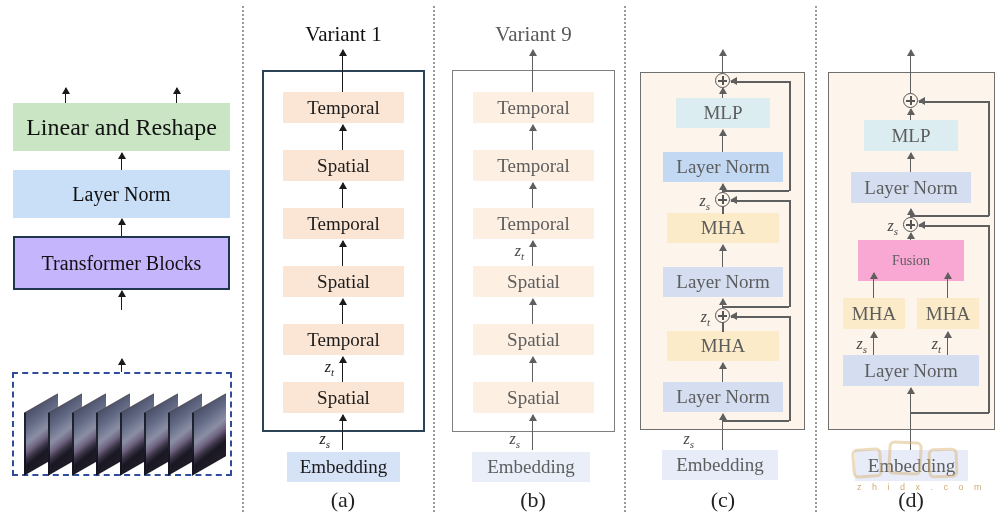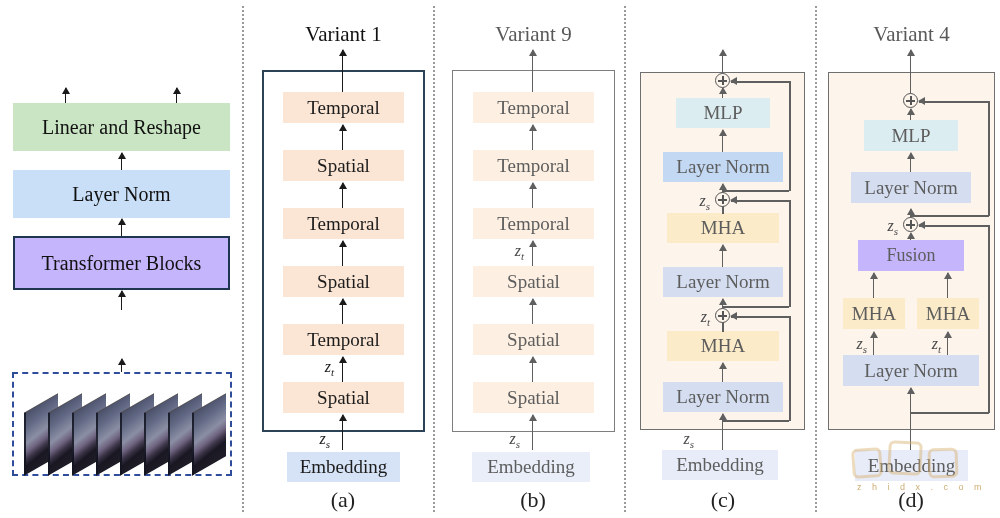--- a/index.html
+++ b/index.html
@@ -37,21 +37,21 @@
 </head>
 <body>
 
 <div id="canvas">
 
   <div class="sep" style="left:242px"></div>
   <div class="sep" style="left:433px"></div>
   <div class="sep" style="left:624px"></div>
   <div class="sep" style="left:815px"></div>
 
-  <div class="bx" style="left:13px;top:103px;width:217px;height:48px;background:#c9e5c3;font-size:20px;color:#111">Linear and Reshape</div>
+  <div class="bx" style="left:13px;top:103px;width:217px;height:48px;background:#c9e5c3;font-size:24px;color:#111">Linear and Reshape</div>
   <div class="bx" style="left:13px;top:170px;width:217px;height:48px;background:#c9def7;font-size:20px;color:#111">Layer Norm</div>
   <div class="bx" style="left:13px;top:236px;width:217px;height:54px;background:#c4b5fd;border:2px solid #1f3550;font-size:20px;color:#111">Transformer Blocks</div>
 
   <div class="bx" style="left:12px;top:372px;width:220px;height:104px;border:2px dashed #2f4d9b"></div>
   <div class="frame" style="left:24px;top:403px"></div>
   <div class="frame" style="left:48px;top:403px"></div>
   <div class="frame" style="left:72px;top:403px"></div>
   <div class="frame" style="left:96px;top:403px"></div>
   <div class="frame" style="left:120px;top:403px"></div>
   <div class="frame" style="left:144px;top:403px"></div>
@@ -141,35 +141,34 @@
 
   <div class="oplus" style="left:715px;top:73px"></div>
   <div class="oplus" style="left:715px;top:192px"></div>
   <div class="oplus" style="left:715px;top:308px"></div>
   <span class="zl zlg" style="left:682px;top:193px;width:28px"><i>z</i><sub>s</sub></span>
   <span class="zl zlg" style="left:682px;top:309px;width:28px"><i>z</i><sub>t</sub></span>
   <span class="zl zlg" style="left:666px;top:431px;width:28px"><i>z</i><sub>s</sub></span>
   <div class="bx" style="left:662px;top:450px;width:116px;height:30px;background:#e7ecf8;font-size:19px;color:#5d5d5d">Embedding</div>
   <div class="tag" style="left:683px;top:487px;width:80px">(c)</div>
 
-  <div class="ttl" style="left:851px;top:22px;width:121px;color:#595959">Variant 4</div>
   <div class="bx" style="left:828px;top:72px;width:167px;height:358px;background:#fdf4ec;border:1.5px solid #6f6f6f"></div>
 
   <div class="seg" style="left:911px;top:215px;width:78px;height:1.5px"></div>
   <div class="seg" style="left:988px;top:101px;width:1.5px;height:115px"></div>
   <div class="seg" style="left:919px;top:101px;width:70px;height:1.5px"></div>
   <div class="hl" style="left:918px;top:97px"></div>
   <div class="seg" style="left:911px;top:412px;width:78px;height:1.5px"></div>
   <div class="seg" style="left:988px;top:225px;width:1.5px;height:188px"></div>
   <div class="seg" style="left:919px;top:225px;width:70px;height:1.5px"></div>
   <div class="hl" style="left:918px;top:221px"></div>
 
   <div class="bx" style="left:864px;top:120px;width:94px;height:31px;background:#dcedf2;font-size:19px;color:#5d5d5d">MLP</div>
   <div class="bx" style="left:851px;top:172px;width:120px;height:31px;background:#d5def1;font-size:19px;color:#5d5d5d">Layer Norm</div>
-  <div class="bx" style="left:858px;top:240px;width:106px;height:31px;background:#c4b5fd;font-size:18px;color:#5d5d5d">Fusion</div>
+  <div class="bx" style="left:858px;top:240px;width:106px;height:41px;background:#f9a8d4;font-size:14px;color:#5d5d5d">Fusion</div>
   <div class="bx" style="left:843px;top:298px;width:62px;height:31px;background:#fcebc9;font-size:19px;color:#5d5d5d">MHA</div>
   <div class="bx" style="left:917px;top:298px;width:62px;height:31px;background:#fcebc9;font-size:19px;color:#5d5d5d">MHA</div>
   <div class="bx" style="left:843px;top:355px;width:136px;height:31px;background:#d5def1;font-size:19px;color:#5d5d5d">Layer Norm</div>
 
   <div class="arrow ag" style="left:910px;top:50px;height:44px"></div>
   <div class="arrow ag" style="left:910px;top:109px;height:11px"></div>
   <div class="arrow ag" style="left:910px;top:153px;height:19px"></div>
   <div class="arrow ag" style="left:910px;top:209px;height:9px"></div>
   <div class="arrow ag" style="left:910px;top:233px;height:7px"></div>
   <div class="arrow ag" style="left:873px;top:273px;height:25px"></div>

